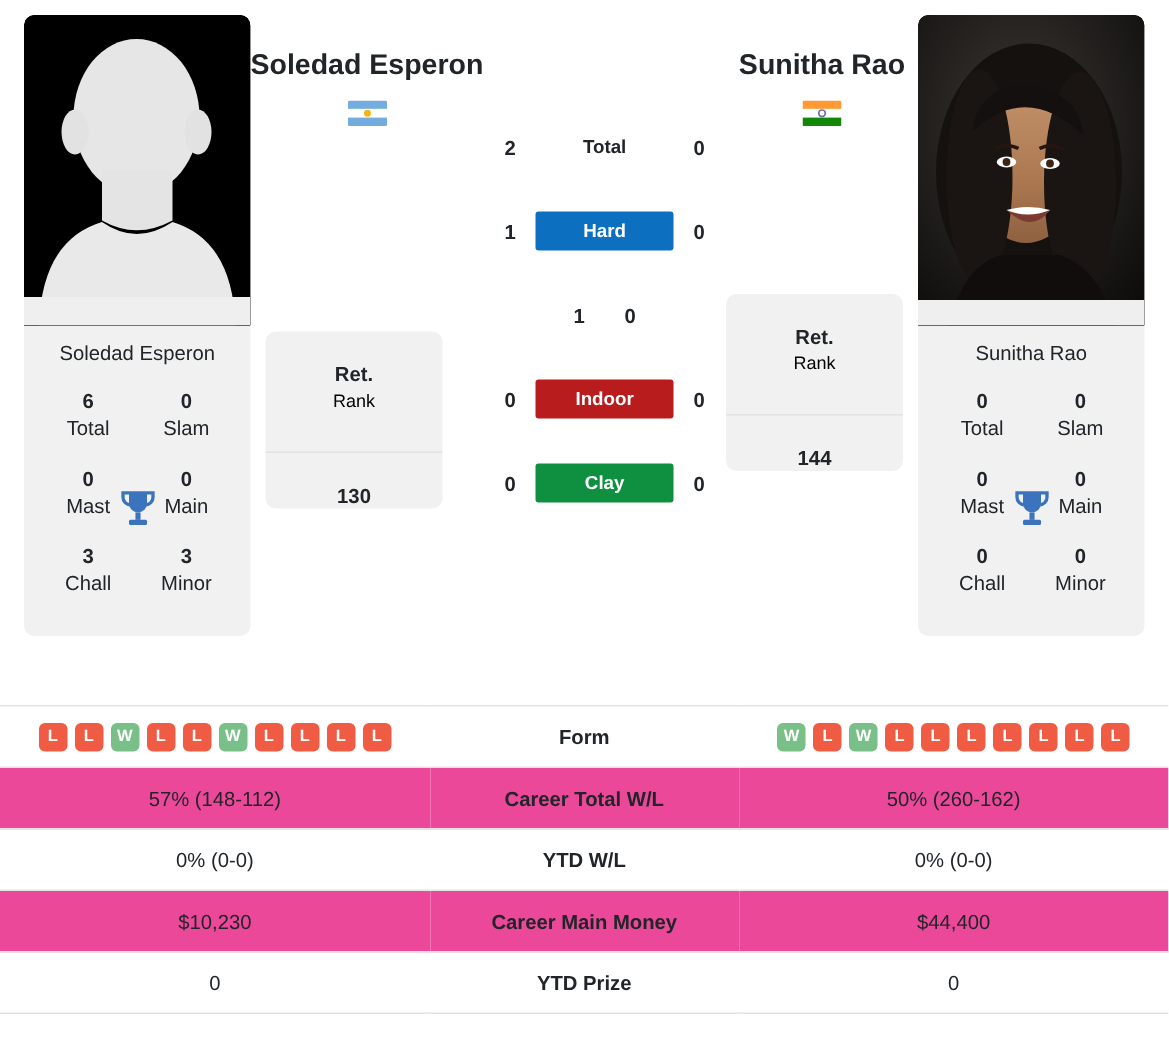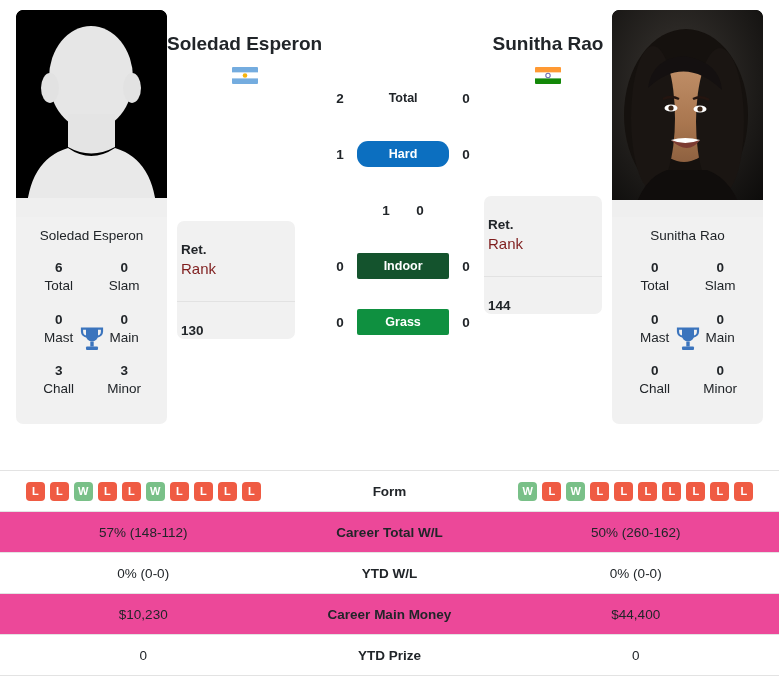--- a/index.html
+++ b/index.html
@@ -98,37 +98,38 @@
     width: 118px;
     flex: 0 0 118px;
     background: #f1f1f1;
     border-radius: 7px;
     overflow: hidden;
   }
   .rank-col.left-rank { margin-top: 137px; margin-left: 10px; }
   .rank-col.right-rank { margin-top: 112px; margin-right: 10px; }
 
   .rank-cell {
+    text-align: center;
     padding: 20px 4px 20px 4px;
     border-bottom: 1px solid #e2e2e2;
     line-height: 1.35;
     min-height: 81px;
   }
   .rank-cell:last-child { border-bottom: none; }
   .rank-cell .rval {
     display: block;
     font-size: 13.5px;
     font-weight: bold;
     color: #212529;
     min-height: 16px;
   }
   .rank-cell .rlab {
     display: block;
-    font-size: 15px;
-    color: #7f1d1d;
+    font-size: 12px;
+    color: #000000;
   }
 
   
   .name-head {
     text-align: center;
     padding-top: 22px;
   }
   .name-head .pname {
     font-size: 19px;
     font-weight: bold;
@@ -304,35 +305,35 @@
     </div>
 
     <div class="surface-col">
       <div class="surface-row">
         <span class="scount">2</span>
         <span class="slabel plain">Total</span>
         <span class="scount">0</span>
       </div>
       <div class="surface-row">
         <span class="scount">1</span>
-        <span class="slabel" style="background: rgb(12, 111, 192); border-radius: 11px;">Hard</span>
+        <span class="slabel" style="background: rgb(12, 111, 192);">Hard</span>
         <span class="scount">0</span>
       </div>
       <div class="surface-row">
         <span class="scount">1</span>
         <span class="scount">0</span>
       </div>
       <div class="surface-row">
         <span class="scount">0</span>
-        <span class="slabel" style="background: #14532d;">Indoor</span>
+        <span class="slabel" style="background: #b91c1c;">Indoor</span>
         <span class="scount">0</span>
       </div>
       <div class="surface-row">
         <span class="scount">0</span>
-        <span class="slabel" style="background: rgb(15, 144, 64);">Grass</span>
+        <span class="slabel" style="background: rgb(15, 144, 64);">Clay</span>
         <span class="scount">0</span>
       </div>
     </div>
 
     <div class="mid-names">
       <div class="name-head">
         <div class="pname">Sunitha Rao</div>
         <svg class="flag" viewBox="0 0 26 17">
           <rect x="0" y="0" width="26" height="5.6" fill="#ff9933"></rect>
           <rect x="0" y="5.6" width="26" height="5.8" fill="#ffffff"></rect>

